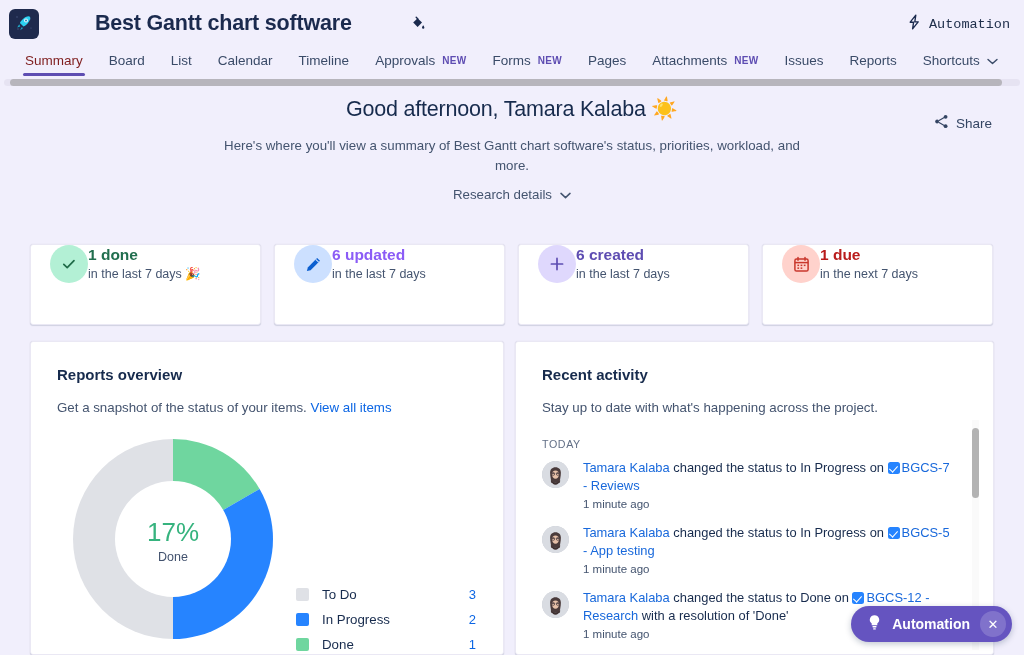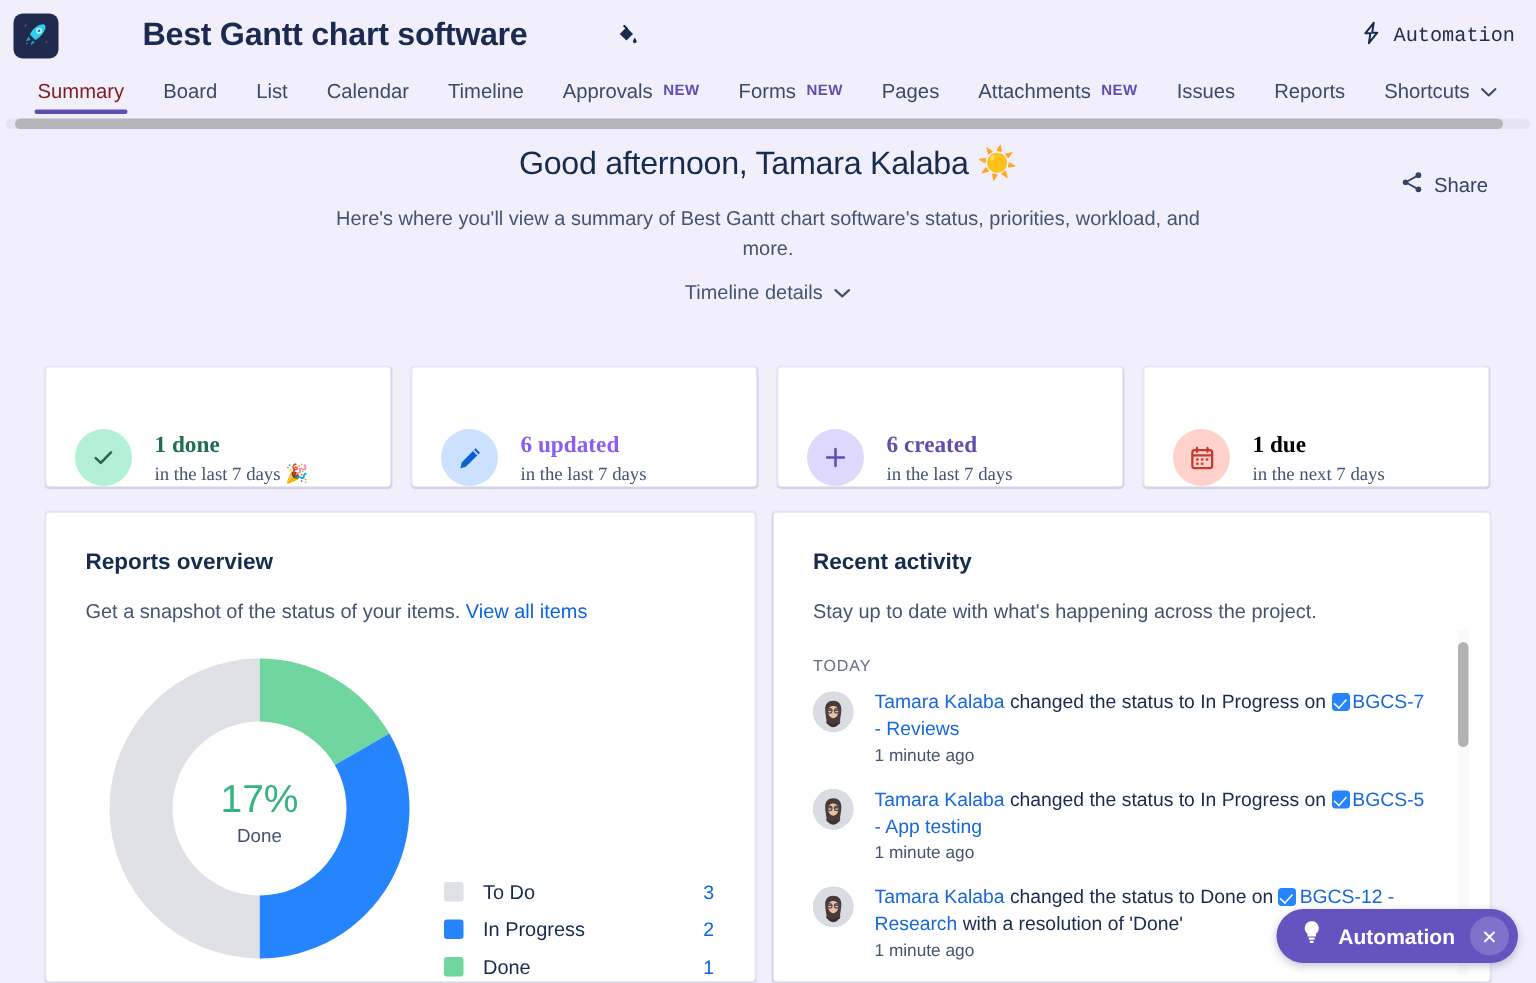--- a/index.html
+++ b/index.html
@@ -80,21 +80,21 @@
     display: flex; align-items: center; gap: 7px;
     font-size: 13.5px; color: #344563;
   }
 
   
   .stats { position: absolute; top: 244px; left: 30px; display: flex; gap: 13px; }
   .stat-card {
     width: 231px; height: 81px; background: #fff; border-radius: 3px;
     border: 1px solid #EAE8F4;
     box-shadow: 0 1px 1px rgba(9,30,66,0.13), 0 0 1px rgba(9,30,66,0.13);
-    display: flex; align-items: flex-end; padding-left: 19px; gap: 15px; font-family: Liberation Serif, serif;
+    display: flex; align-items: flex-start; padding-left: 19px; 
   }
   .stat-circle {
     width: 38px; height: 38px; border-radius: 50%; flex: none;
     display: flex; align-items: center; justify-content: center;
   }
   .stat-num { font-size: 15.5px; font-weight: bold; line-height: 19px; }
   .stat-sub { font-size: 12.5px; color: #44546F; margin-top: 2px; line-height: 16px; }
 
   
   .panel {
@@ -260,21 +260,21 @@
       </div>
   </div>
   <div class="hscroll">
     <div class="hscroll-thumb"></div>
   </div>
 
   <div class="greet-wrap">
     <div class="greet-title">Good afternoon, Tamara Kalaba ☀️</div>
     <div class="greet-sub">Here's where you'll view a summary of Best Gantt chart software's status, priorities, workload, and more.</div>
     <div class="proj-details">
-      <span>Timeline details</span>
+      <span>Research details</span>
       <span>
         <svg width="11" height="7" viewBox="0 0 11 7">
             <path d="M1 1.4 5.5 5.6 10 1.4" fill="none" stroke="#44546F" stroke-width="1.5" stroke-linecap="round" stroke-linejoin="round"></path>
           </svg>
       </span>
     </div>
   </div>
 
   <div class="share-btn">
     <span>
@@ -330,21 +330,21 @@
             <path d="M1.9 6.6h13.2" stroke="#C9372C" stroke-width="1.5"></path>
             <path d="M5 1.6v2.6M12 1.6v2.6" stroke="#C9372C" stroke-width="1.5" stroke-linecap="round"></path>
             <rect x="4.4" y="8.6" width="1.7" height="1.5" fill="#C9372C"></rect>
             <rect x="7.6" y="8.6" width="1.7" height="1.5" fill="#C9372C"></rect>
             <rect x="10.8" y="8.6" width="1.7" height="1.5" fill="#C9372C"></rect>
             <rect x="4.4" y="11.4" width="1.7" height="1.5" fill="#C9372C"></rect>
             <rect x="7.6" y="11.4" width="1.7" height="1.5" fill="#C9372C"></rect>
           </svg>
         </div>
         <div>
-          <div class="stat-num" style="color:#000000">1 due</div>
+          <div class="stat-num" style="color:#b91c1c">1 due</div>
           <div class="stat-sub">in the next 7 days</div>
         </div>
       </div>
     </div>
 
   <div class="panel" id="status-panel">
     <div class="panel-pad">
       <div class="panel-title">Reports overview</div>
       <div class="panel-sub">
         <span>Get a snapshot of the status of your items.</span>

